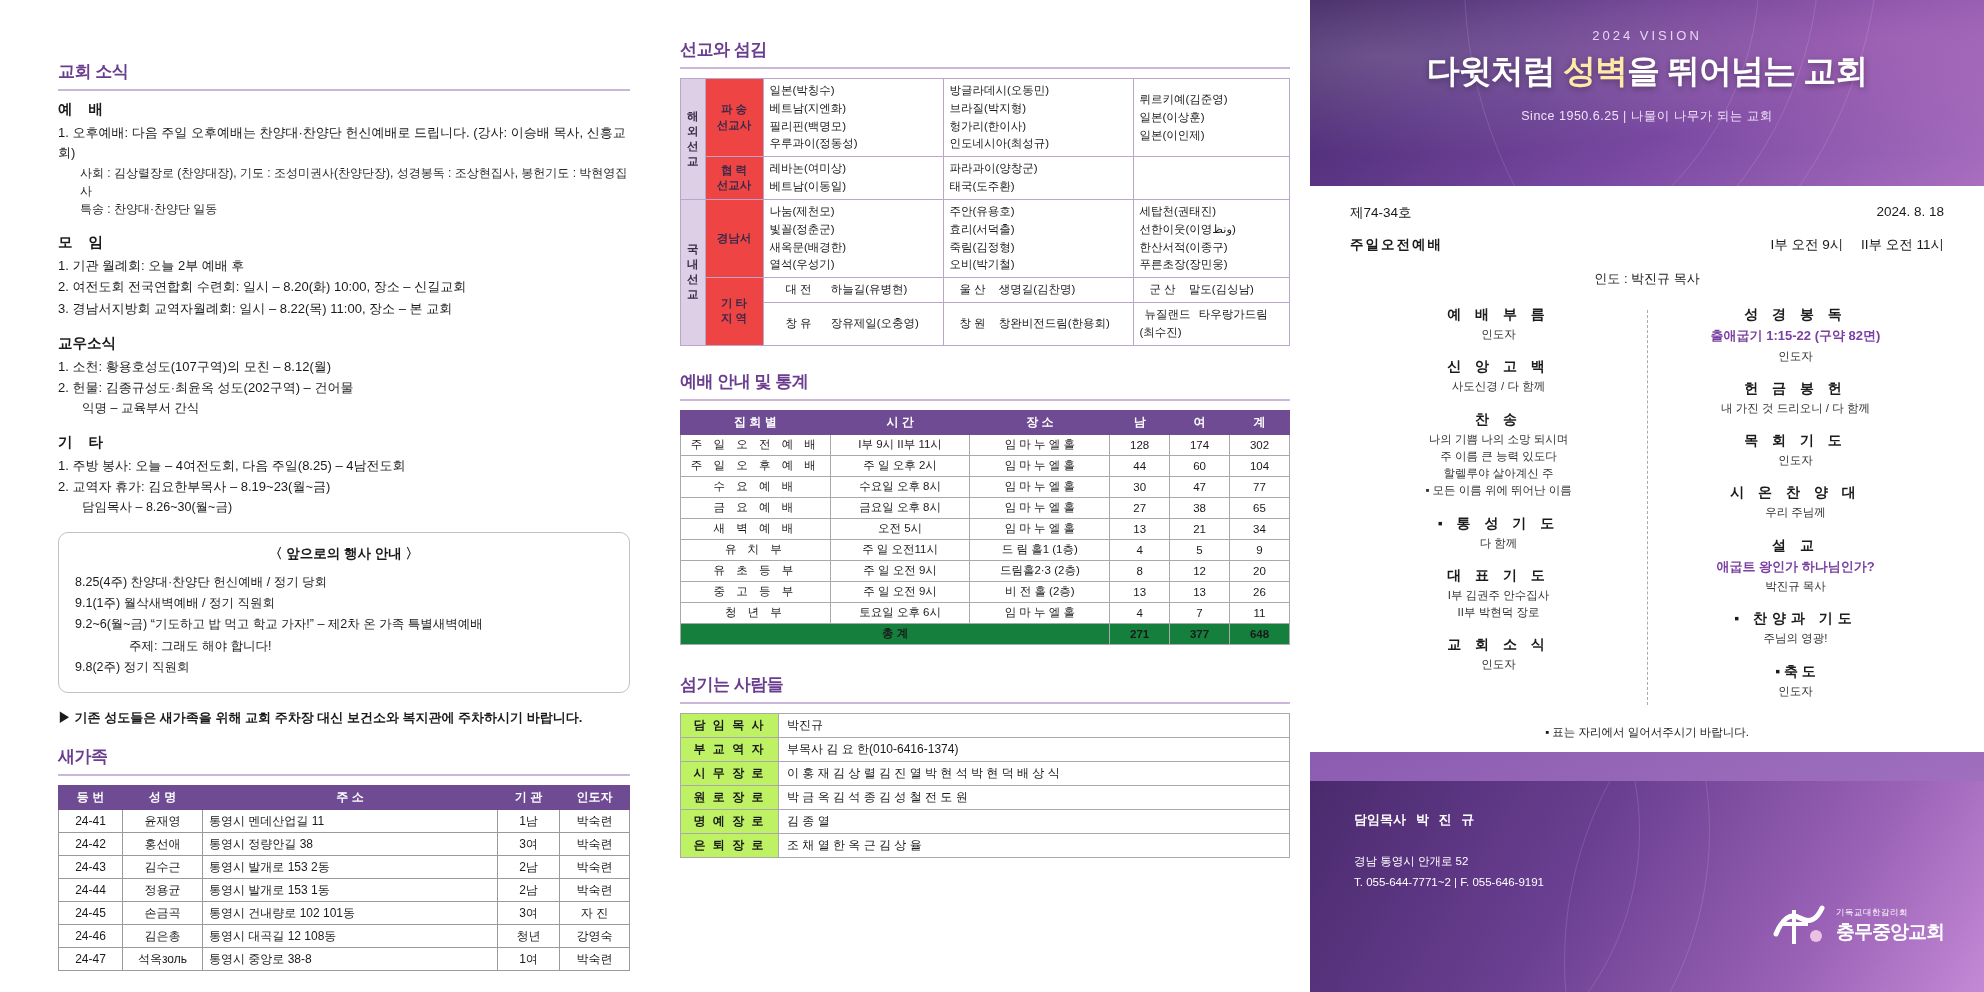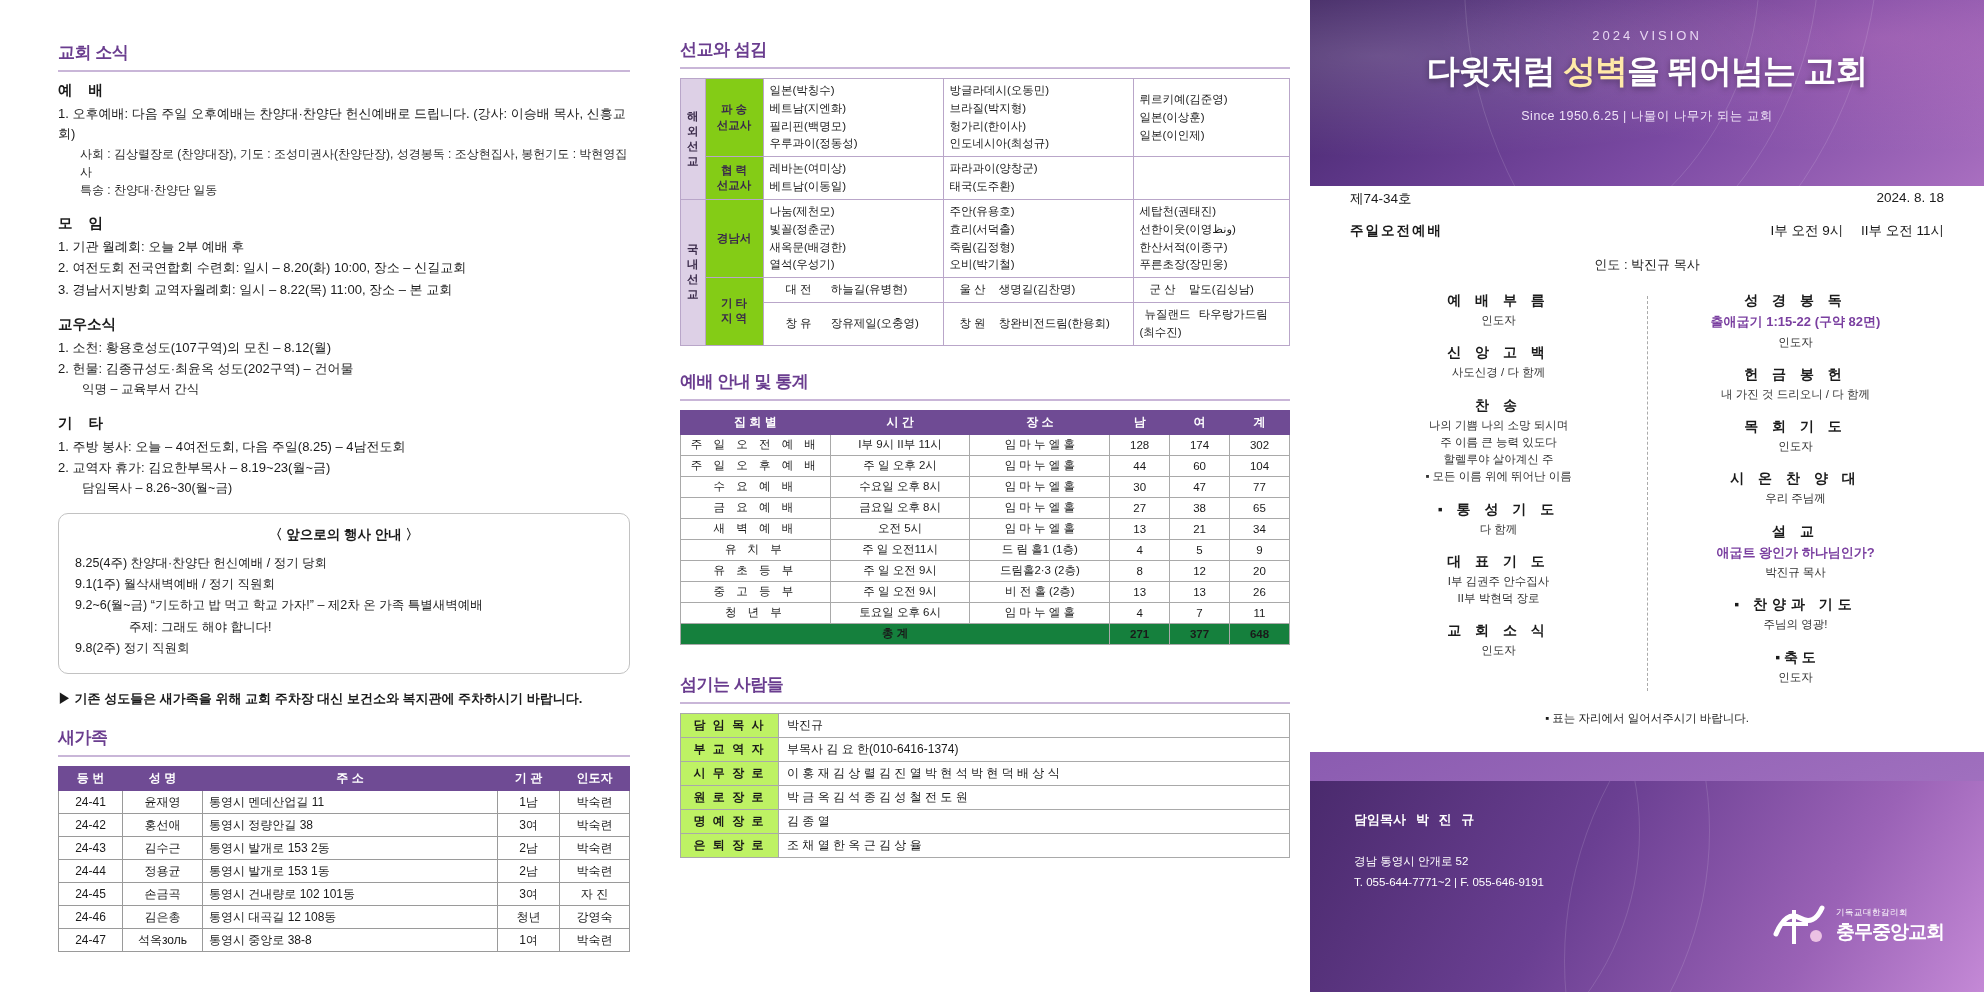--- a/index.html
+++ b/index.html
@@ -8,21 +8,21 @@
     width:1984px; height:992px;
     background:#ffffff;
     font-family:"Liberation Sans", sans-serif;
     color:#1a1a1a;
     overflow:hidden;
     position:relative;
   }
   .page { position:relative; width:1984px; height:992px; display:flex; }
 
   
-  .col-left { width:660px; padding:41px 30px 0 58px; }
+  .col-left { width:660px; padding:60px 30px 0 58px; }
   .col-mid  { width:650px; padding:38px 20px 0 20px; }
   .col-right{ width:674px; position:relative; }
 
   h2.sec {
     font-size:17px; font-weight:bold; color:#6a3d8f;
     margin:0 0 6px 0; letter-spacing:-0.5px;
   }
   .rule { height:2px; background:#c9b6d8; margin-bottom:9px; }
 
   .blk { margin-bottom:15px; }
@@ -54,21 +54,21 @@
   .tbl-newfam td.c { text-align:center; }
 
   
   .miss-table { border-collapse:collapse; width:100%; font-size:11.5px; }
   .miss-table td { border:1px solid #b9a6c9; padding:3px 6px; vertical-align:middle; }
   .miss-vert {
     width:24px; background:#ddd0e6; text-align:center; font-weight:bold;
     font-size:11.5px; color:#3a2a4a;
   }
   .miss-lbl {
-    width:58px; background:#84cc16; text-align:center; font-weight:bold;
+    width:58px; background:#ef4444; text-align:center; font-weight:bold;
     font-size:11.5px; color:#3a2a4a; line-height:1.35;
   }
   .miss-cell { line-height:1.55; }
   .miss-cell div { white-space:nowrap; }
 
   .stat-table { border-collapse:collapse; width:100%; font-size:11.5px; }
   .stat-table th {
     background:#6f4b94; color:#fff; border:1px solid #6f4b94;
     padding:3px 2px; font-weight:bold; font-size:12px;
   }
@@ -100,21 +100,21 @@
     border:1px solid rgba(255,255,255,.13);
   }
   .hero-vision { font-size:13px; letter-spacing:3px; color:#e8d7f2; margin-bottom:6px; position:relative;}
   .hero-title {
     font-size:33px; font-weight:bold; letter-spacing:-1px;
     text-shadow:0 2px 6px rgba(0,0,0,.35); position:relative;
   }
   .hero-title .hl { color:#ffe9a8; }
   .hero-since { font-size:12.5px; color:#efe2f7; margin-top:14px; letter-spacing:.5px; position:relative;}
 
-  .white-body { background:#ffffff; color:#1a1a1a; padding:4px 40px 0 40px; height:566px; position:relative;}
+  .white-body { background:#ffffff; color:#1a1a1a; padding:18px 40px 0 40px; height:566px; position:relative;}
   .issue-row { display:flex; justify-content:space-between; font-size:13.5px; margin-bottom:14px;}
   .svc-row { display:flex; justify-content:space-between; font-size:13.5px; margin-bottom:16px;}
   .svc-row .left { font-weight:bold; letter-spacing:2px;}
   .svc-row .right span { margin-left:14px;}
   .leader { text-align:center; font-size:13px; margin-bottom:18px;}
 
   .order-grid { display:flex; position:relative; }
   .order-grid:before{
     content:""; position:absolute; left:50%; top:4px; bottom:10px;
     border-left:1px dashed #aaa;

